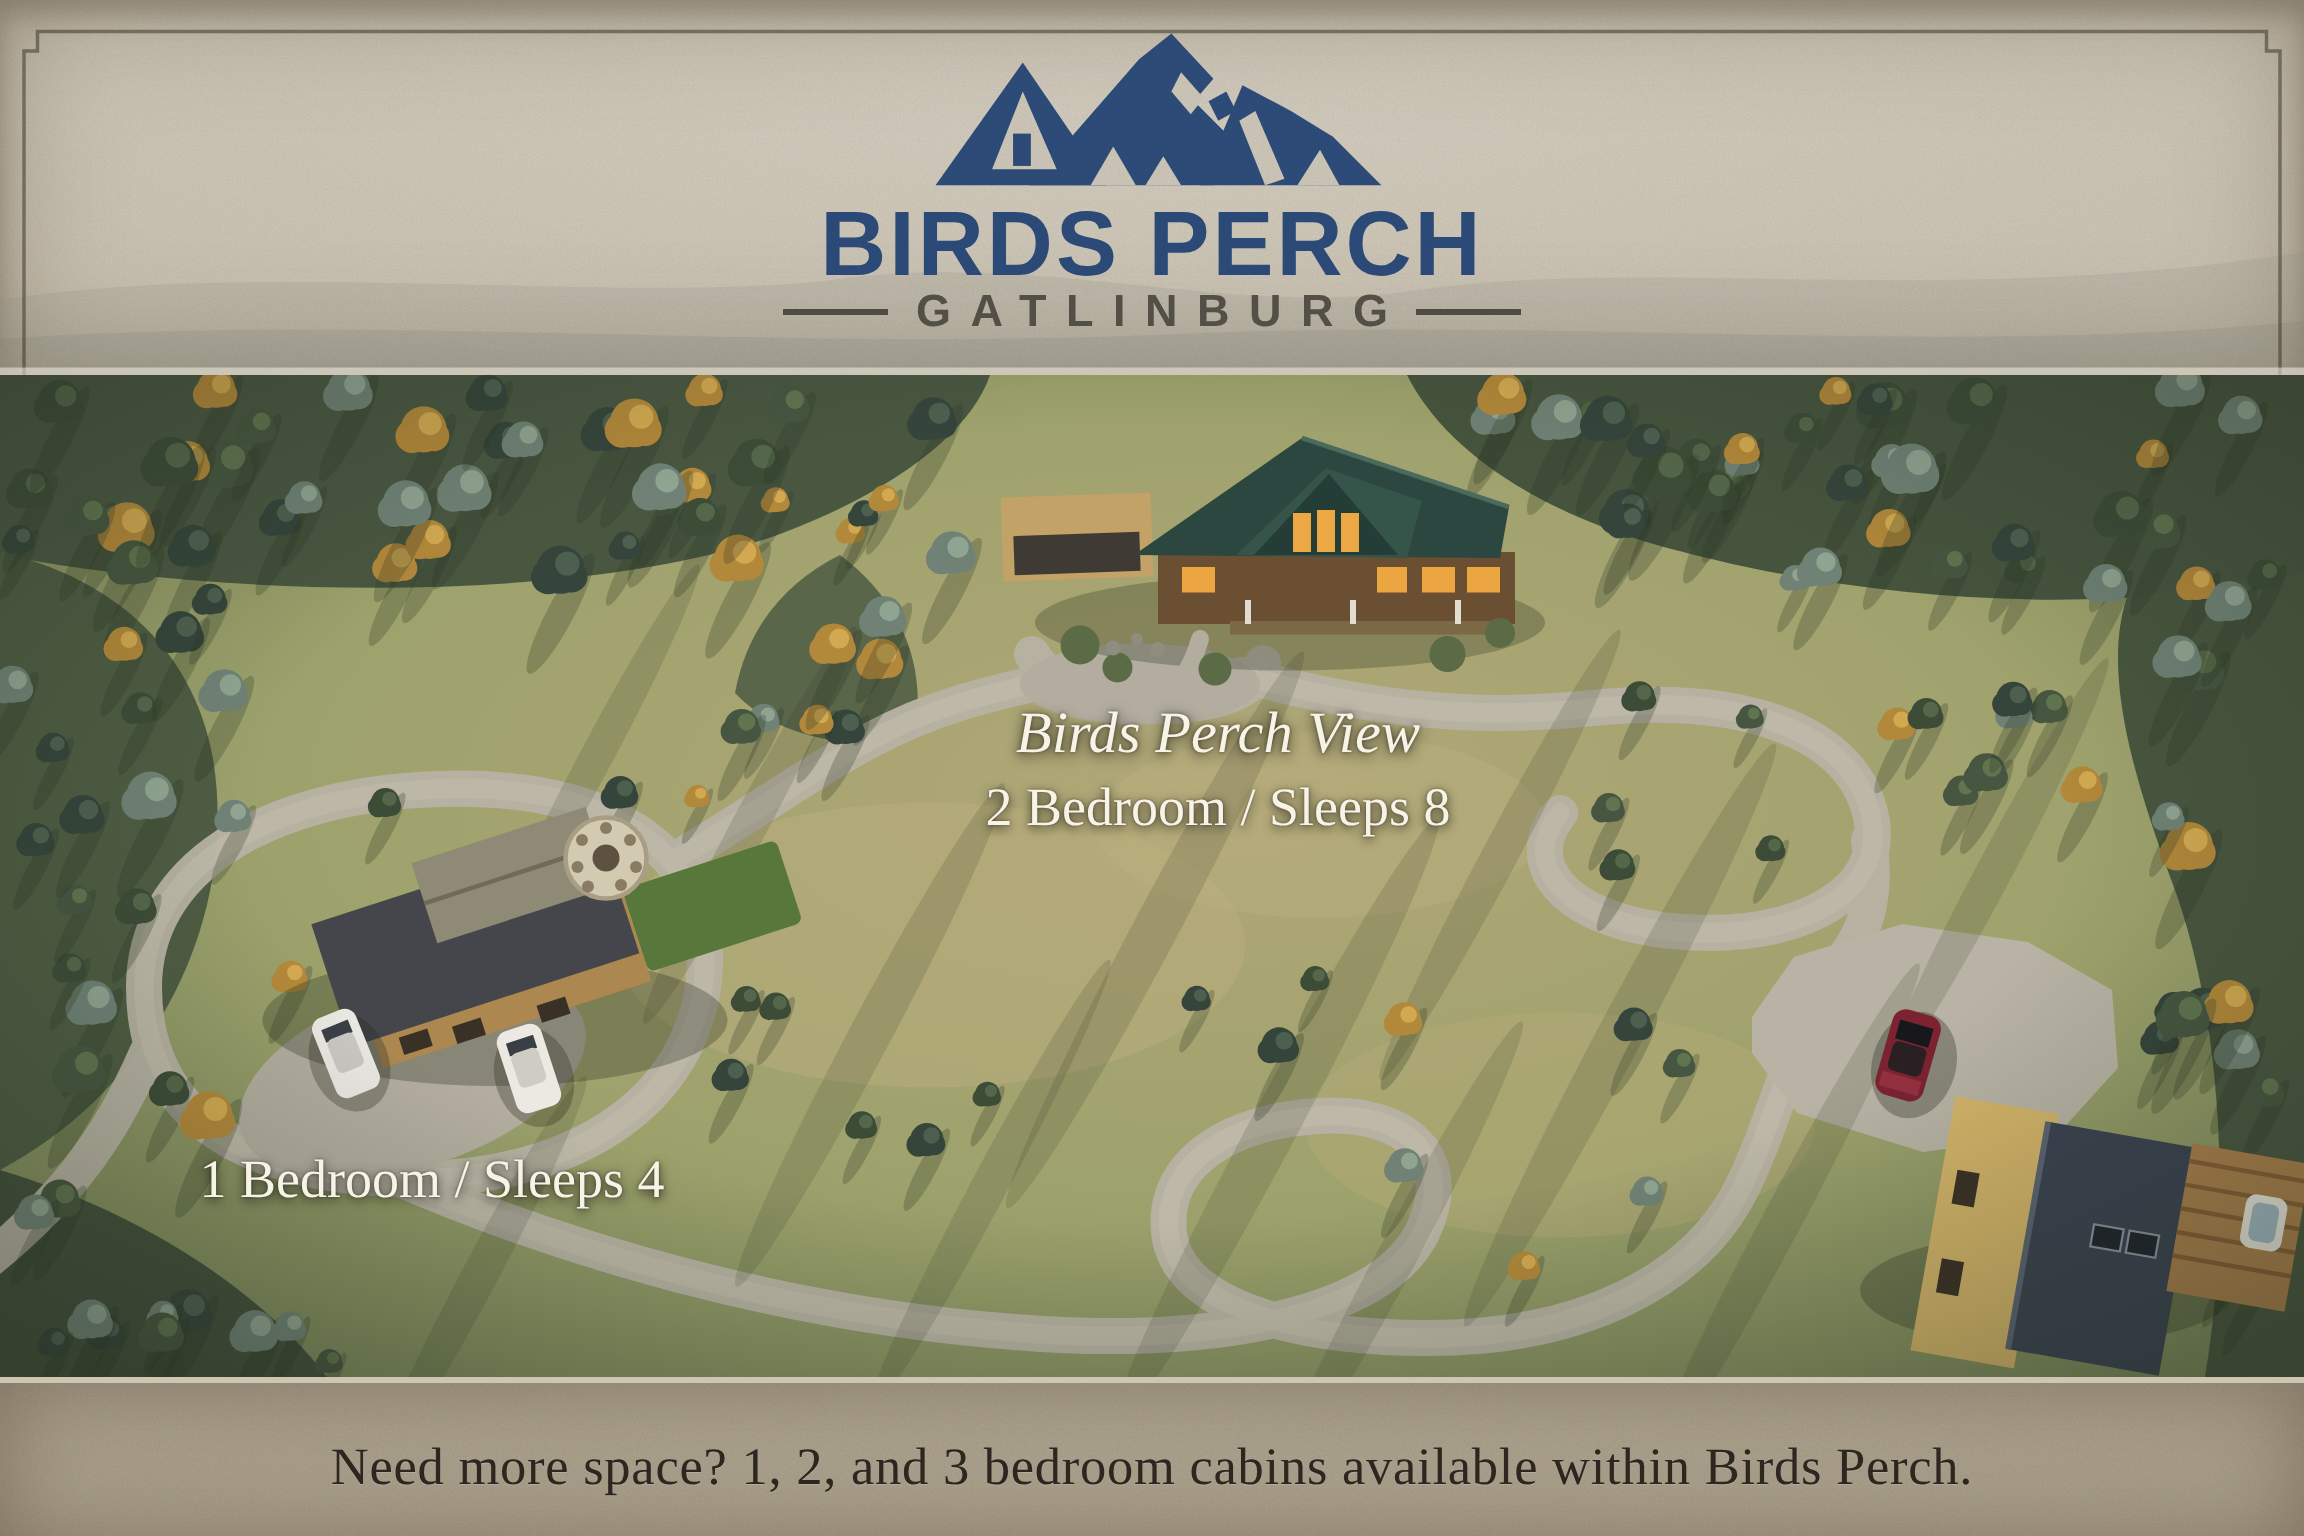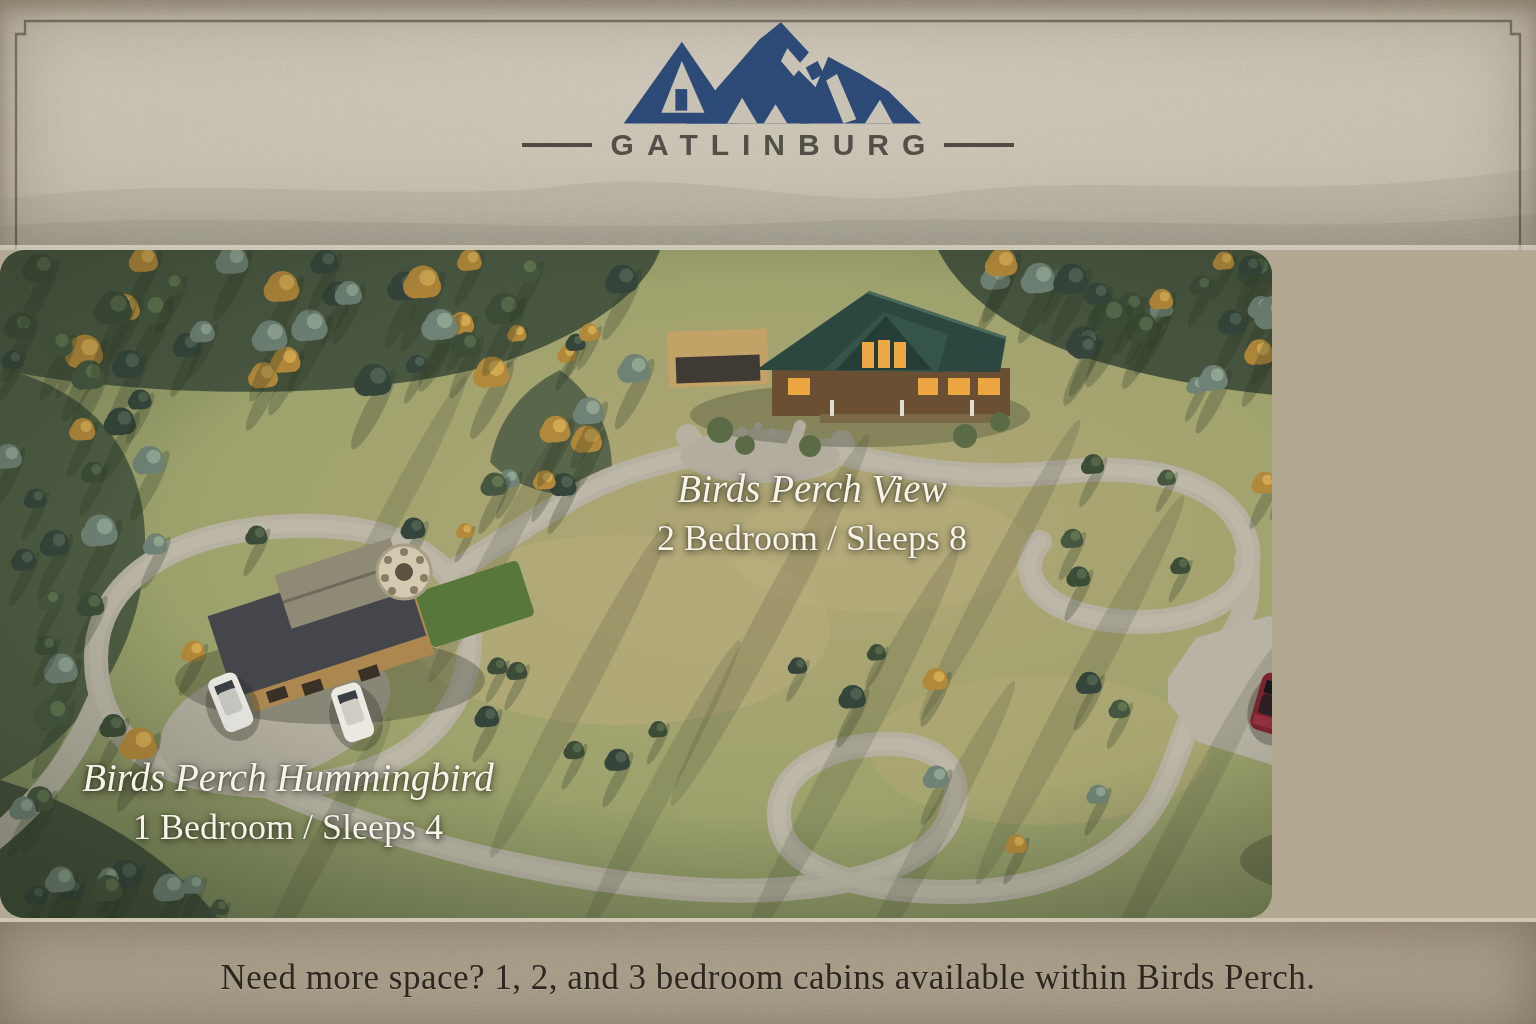--- a/index.html
+++ b/index.html
@@ -31,23 +31,22 @@
   }
   .loc-row{display:flex;align-items:center;margin-top:0;}
   .loc-dash{width:70px;height:4px;background:#514e45;}
   .loc{
     font-family:"Liberation Sans",sans-serif;font-weight:700;font-size:30px;
     letter-spacing:13px;color:#55524a;margin:0 6px 0 19px;line-height:1;white-space:nowrap;
   }
 
   
   .map-band{
-    position:absolute;top:250px;left:0;width:1272px;height:668px;overflow:hidden;
+    position:absolute;top:250px;left:0;width:1536px;height:668px;overflow:hidden;
     background:#8e9465;
-    border-radius:25px;
   }
   .map-band svg.scene{position:absolute;inset:0;display:block;}
   .cabin-label{
     position:absolute;transform:translateX(-50%);text-align:center;color:#f7f3e7;
     pointer-events:none;white-space:nowrap;
   }
   .cabin-name{
     font-style:italic;font-size:39px;line-height:1.05;
     text-shadow:0 2px 9px rgba(0,0,0,.75),0 0 3px rgba(0,0,0,.45);
   }
@@ -96,20 +95,21 @@
           <polygon points="204,58 214,52 232,94 220,98"></polygon>
           <polygon points="112,98 126,74 140,98"></polygon>
           <polygon points="146,98 157,80 168,98"></polygon>
           <polygon points="240,98 254,76 266,98"></polygon>
         </g>
         <g fill="#2e4d7c">
           <rect x="64" y="66" width="11" height="20"></rect>
           <polygon points="185,46 196,40 202,52 191,58"></polygon>
         </g>
       </svg>
+      <div class="brand">BIRDS PERCH</div>
       <div class="loc-row">
         <span class="loc-dash"></span>
         <span class="loc">GATLINBURG</span>
         <span class="loc-dash"></span>
       </div>
     </div>
     <svg class="grain" width="1536" height="250">
       <filter id="grainH">
           <feTurbulence type="fractalNoise" baseFrequency="0.8" numOctaves="2" seed="4"></feTurbulence>
         <feColorMatrix type="matrix" values="0 0 0 0 0.38  0 0 0 0 0.34  0 0 0 0 0.26  0.45 0 0 0 0"></feColorMatrix>
@@ -1127,21 +1127,20 @@
       </g>
 
       <rect width="1536" height="668" fill="url(#vign)"></rect>
     </svg>
 
     <div class="cabin-label" style="left:812px;top:219px;">
       <div class="cabin-name">Birds Perch View</div>
       <div class="cabin-details">2 Bedroom / Sleeps 8</div>
     </div>
     <div class="cabin-label" style="left:288px;top:508px;">
-      <div class="cabin-name">Birds Perch Hummingbird</div>
       <div class="cabin-details">1 Bedroom / Sleeps 4</div>
     </div>
   </div>
 
   <div class="band-footer">
     <div class="footer-note">Need more space? 1, 2, and 3 bedroom cabins available within Birds Perch.</div>
     <svg class="grain" width="1536" height="106" style="left:0;top:0">
       <filter id="grainF">
           <feTurbulence type="fractalNoise" baseFrequency="0.8" numOctaves="2" seed="9"></feTurbulence>
         <feColorMatrix type="matrix" values="0 0 0 0 0.36  0 0 0 0 0.31  0 0 0 0 0.23  0.5 0 0 0 0"></feColorMatrix>

